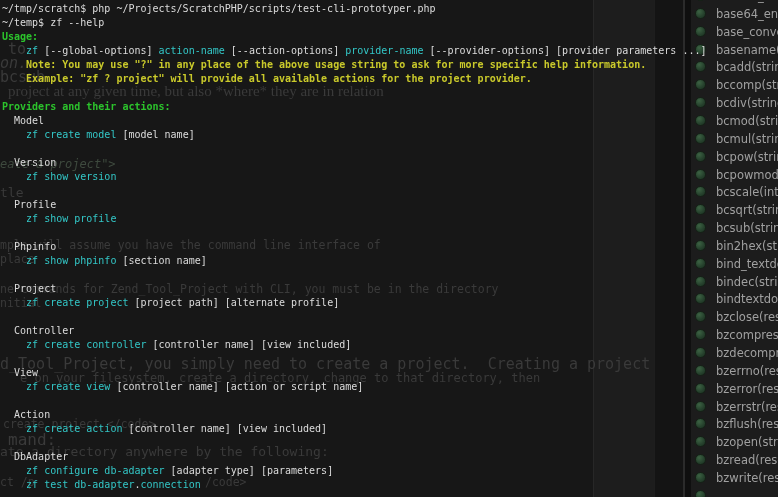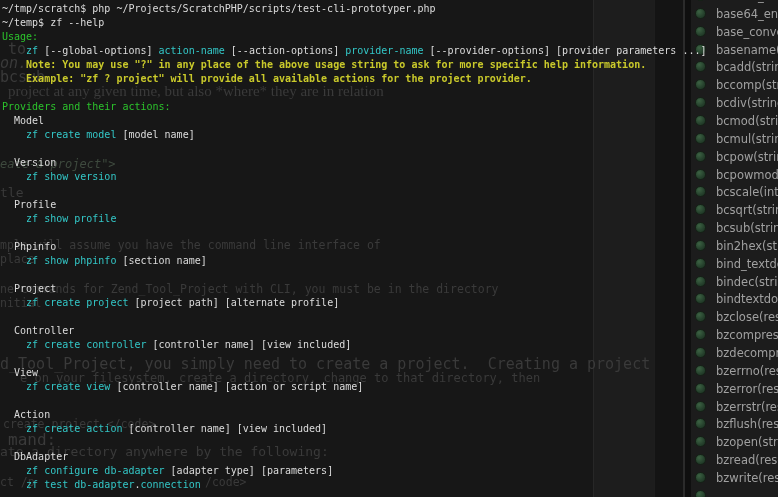--- a/index.html
+++ b/index.html
@@ -29,21 +29,21 @@
   .fn-label{position:absolute;left:25px;top:1px;white-space:nowrap;
             font-family:"DejaVu Sans","Liberation Sans",sans-serif;
             font-size:11.5px;line-height:16px;color:#a0a0a0;}
 
   
   #terminal{position:absolute;left:2px;top:2px;z-index:3;white-space:pre;
             font-size:10px;line-height:14px;}
   .t-line{height:14px;}
   .w{color:var(--c-white);text-align:right;}
   .c{color:var(--c-cyan);}
-  .g{color:var(--c-green);font-weight:normal;}
+  .g{color:var(--c-green);font-weight:bold;}
   .y{color:var(--c-yellow);font-weight:bold;}
 </style>
 </head>
 <body>
 
 <div id="screen" style="--c-white: #dcdcdc; --c-cyan: #33c7c7; --c-green: #2cc32c; --c-yellow: #c9c92b;">
   <div class="band" id="band-doc-scroll"></div>
   <div class="band" id="band-gap"></div>
   <div class="band" id="sidebar-divider"></div>
 

